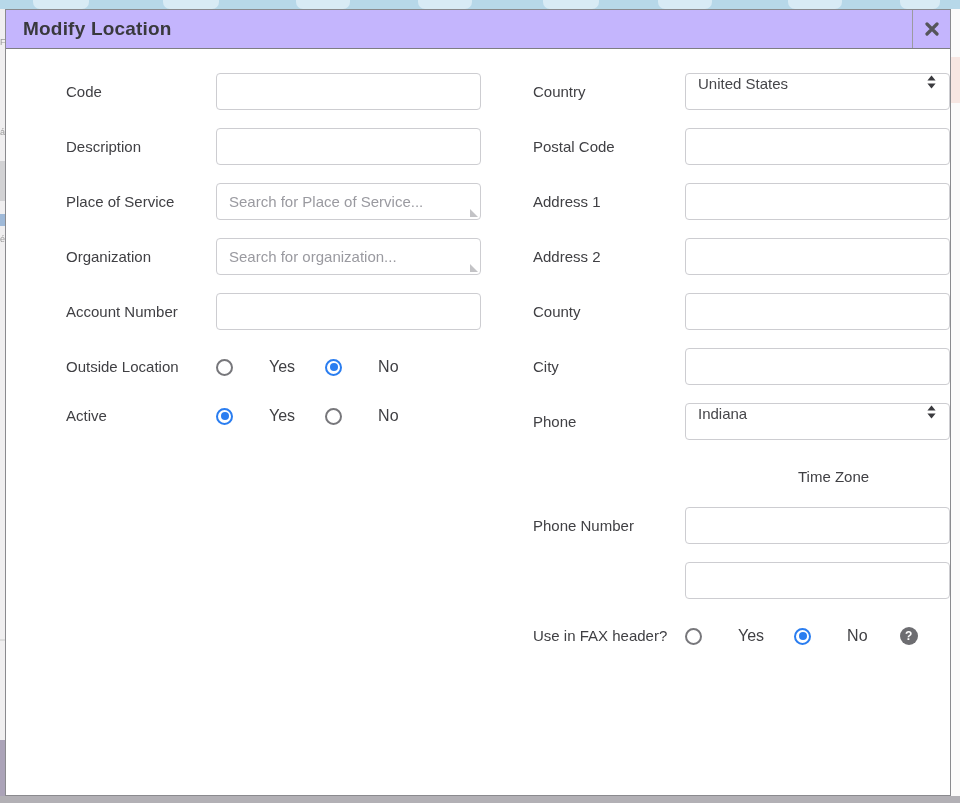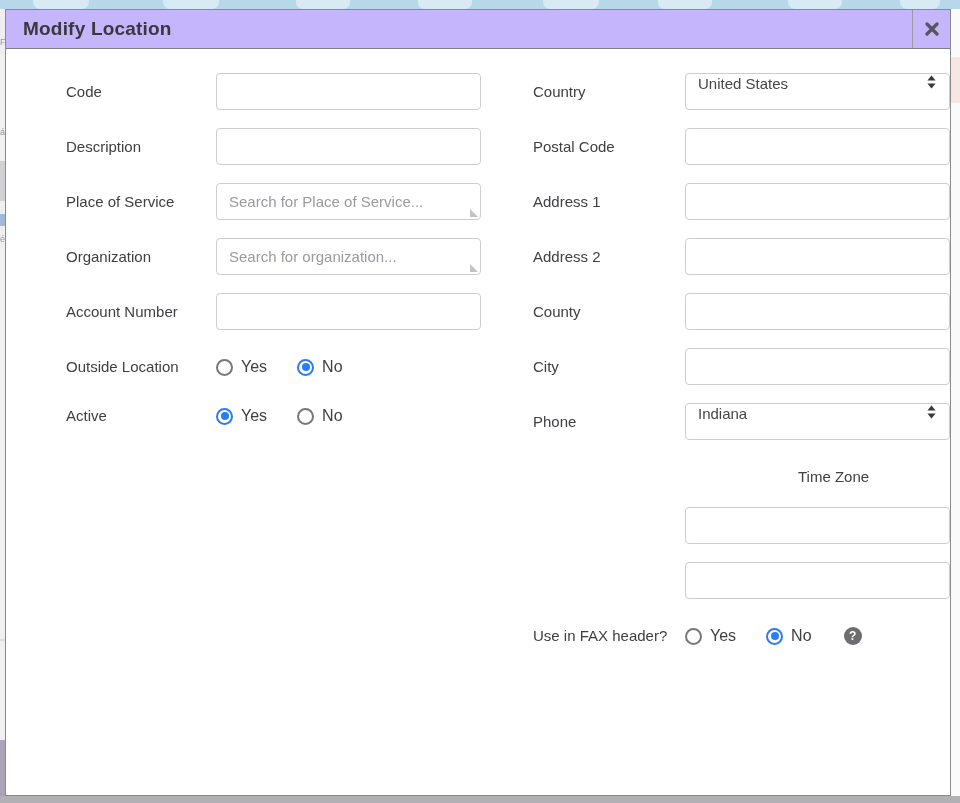--- a/index.html
+++ b/index.html
@@ -49,21 +49,21 @@
   .grip { position:absolute; right:3px; bottom:3px; width:0; height:0;
           border-left:8px solid transparent; border-bottom:8px solid #b8b8bc; opacity:.85;
           transform:rotate(90deg); }
 
   .selectbox { width:265px; height:37px; border:1px solid #cdcdd1; border-radius:4px; background:#fff;
                display:flex; align-items:center; padding:0 10px 16px 12px; cursor:pointer; }
   .selval { flex:1; font-size:15px; color:#46464a; }
   .updown { flex:0 0 auto; }
 
   .radiorow { display:flex; align-items:center; padding-top:7px; height:31px; }
-  .ropt { display:flex; align-items:center; margin-right:30px; cursor:pointer; }
+  .ropt { display:flex; align-items:center; margin-right:30px; cursor:pointer;gap:28px; }
   .radio { width:17px; height:17px; border-radius:50%; border:2px solid #77777b; background:#fff;
            display:inline-block; position:relative; }
   .radio.on { border-color:#2a7df0; }
   .radio.on::after { content:""; position:absolute; left:2.5px; top:2.5px; width:8px; height:8px;
                      border-radius:50%; background:#2a7df0; }
   .rlab { font-size:16px; color:#404044; margin-left:8px; }
   .help { width:18px; height:18px; border-radius:50%; background:#6d6d71; color:#fff; font-size:12px;
           font-weight:bold; display:flex; align-items:center; justify-content:center; margin-left:2px; cursor:pointer; }
 
   
@@ -213,20 +213,21 @@
                     <path d="M7.5 1.5 L11.6 6.6 H3.4 Z" fill="#3a3a3e"></path>
                     <path d="M7.5 14.5 L11.6 9.4 H3.4 Z" fill="#3a3a3e"></path>
                   </svg></span>
               </div>
             </div>
           </div>
           <div class="frow">
             <label class="flab">Time Zone</label>
           </div>
           <div class="frow">
+            <label class="flab">Phone Number</label>
             <div class="fctl"><input class="fc" type="text" style=""></div>
           </div>
           <div class="frow">
             <div class="fctl"><input class="fc" type="text" style=""></div>
           </div>
           <div class="frow">
             <label class="flab">Use in FAX header?</label>
             <div class="fctl">
               <div class="radiorow">
                 <span class="ropt">

